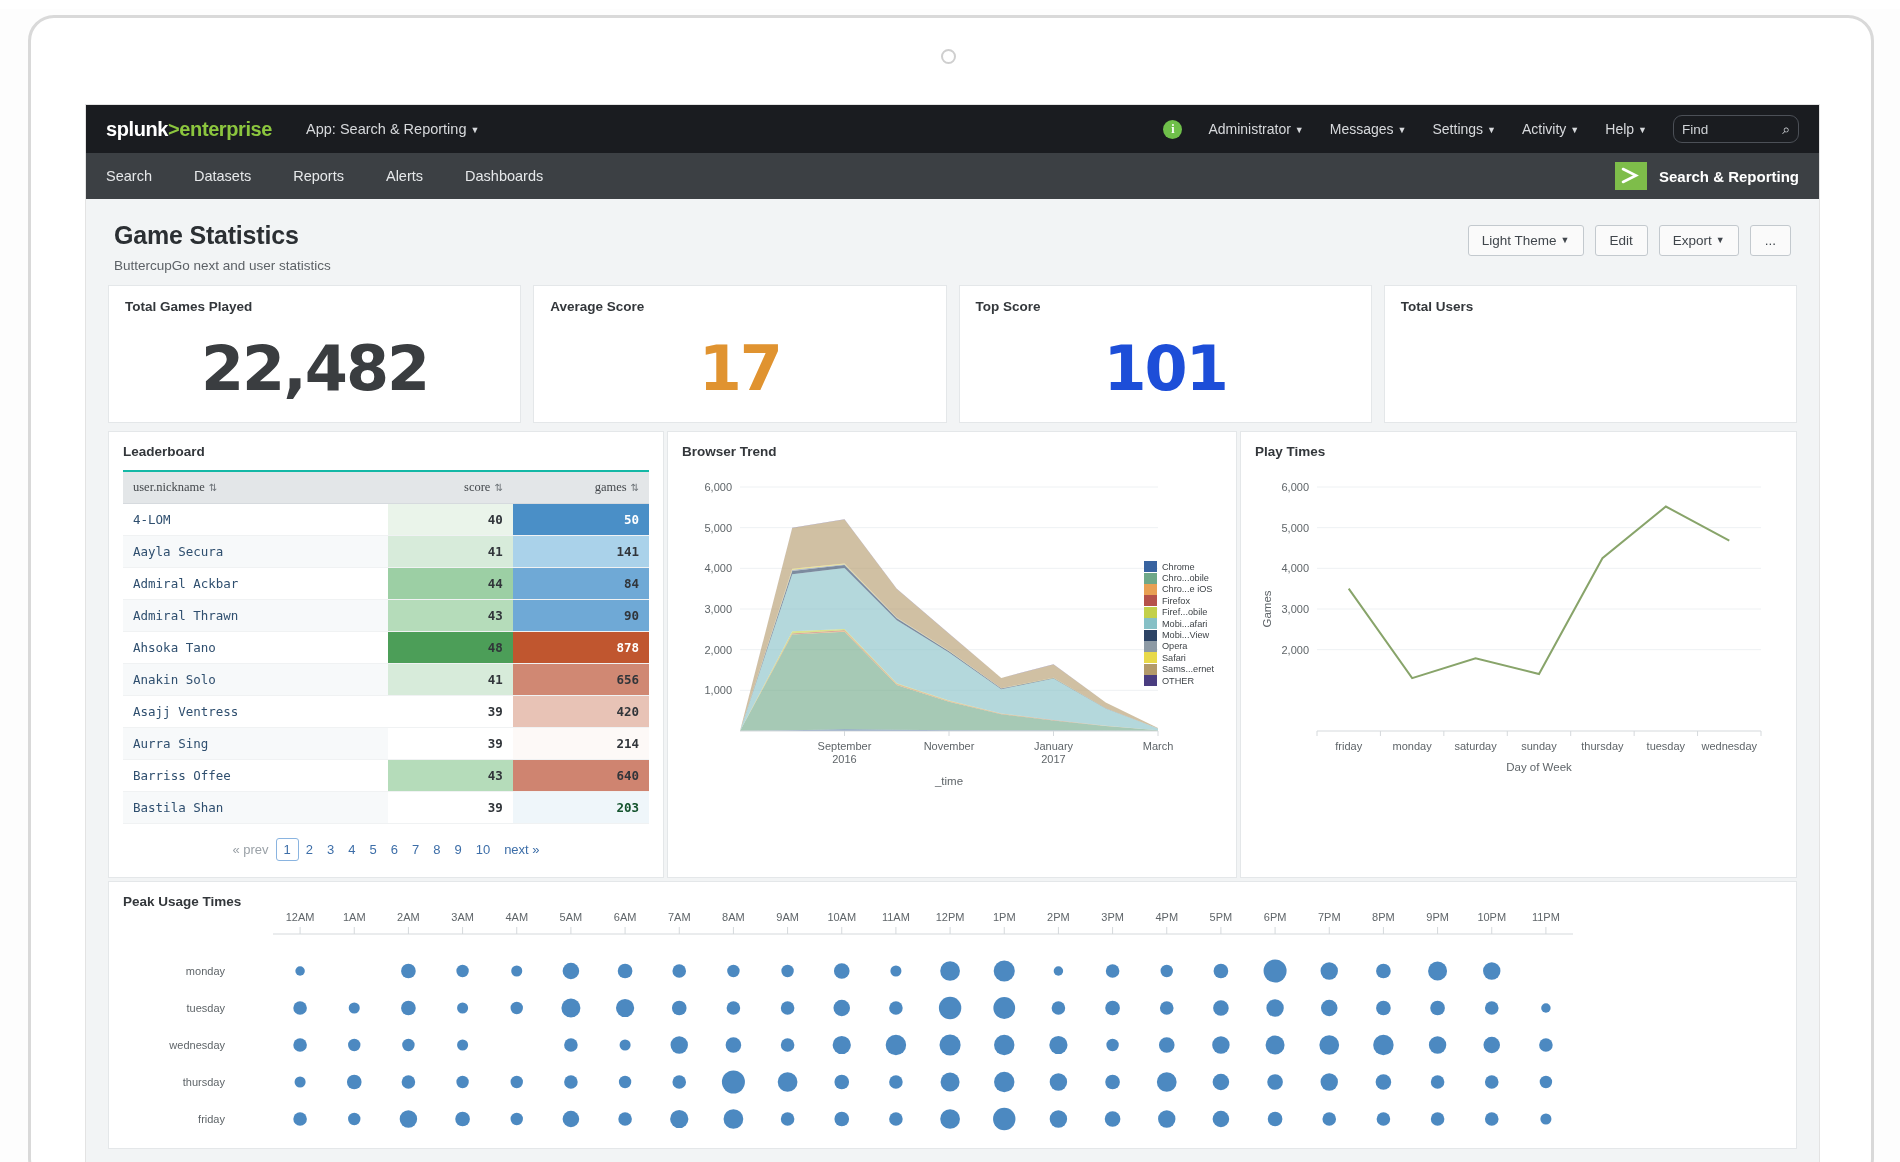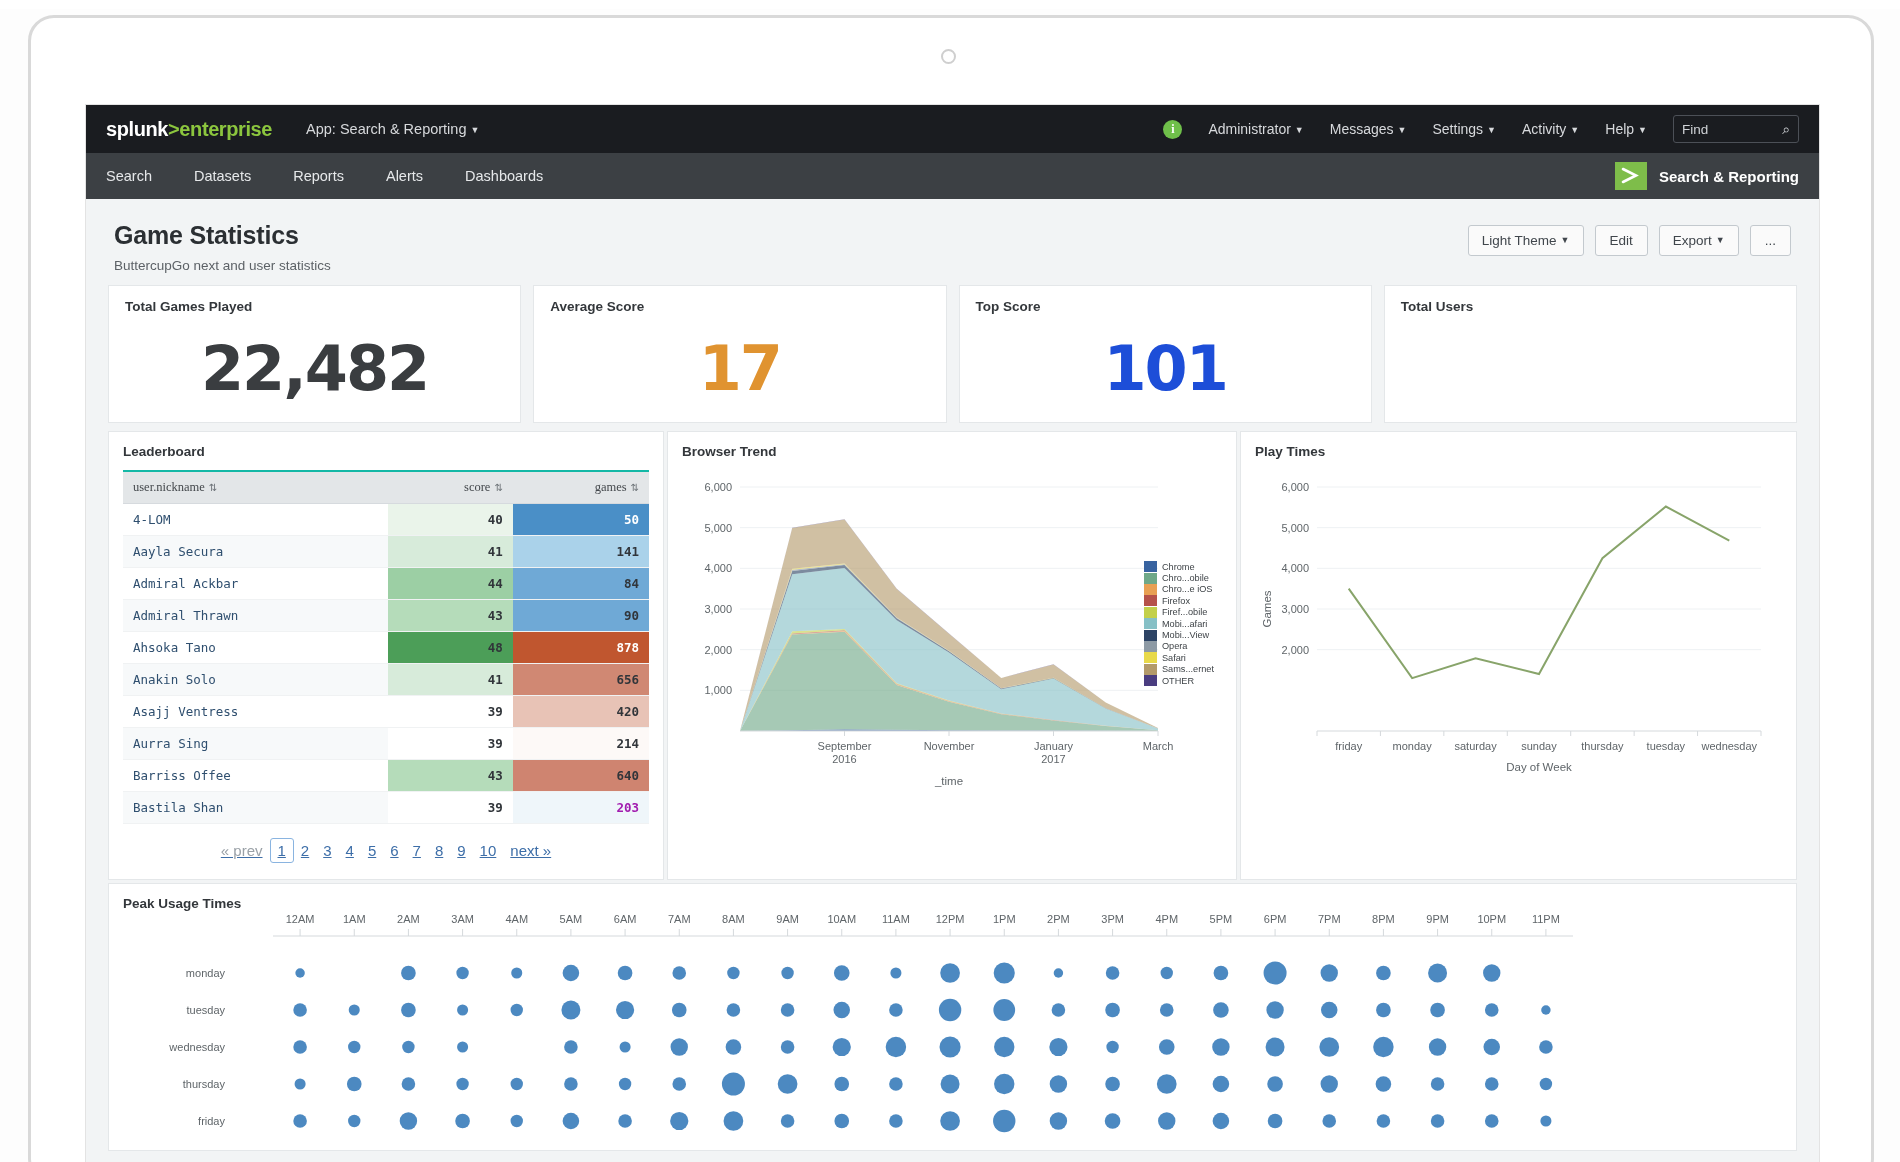--- a/index.html
+++ b/index.html
@@ -43,21 +43,21 @@
   .topbar-right {
     margin-left: auto; display: flex; align-items: center; gap: 26px;
   }
   .nav-item { color: #d7d9dc; font-size: 14px; white-space: nowrap; }
   .msg-dot {
     width: 19px; height: 19px; border-radius: 50%; background: #6fbf4a;
     display: inline-flex; align-items: center; justify-content: center;
     color: #fff; font-size: 12px; font-weight: 700; font-family: "Liberation Serif", serif;
   }
   .find-box {
-    width: 126px; height: 28px; border: 1px solid #4c5057; border-radius: 3px;
+    width: 126px; height: 28px; border: 1px solid #4c5057; border-radius: 9px;
     display: flex; align-items: center; padding: 0 8px; background: #1a1c20;
   }
   .find-box input {
     background: transparent; border: 0; outline: 0; color: #d7d9dc;
     font-size: 13.5px; width: 90px; font-family: "Liberation Sans", sans-serif;
   }
   .find-box input::placeholder { color: #cfd2d6; }
   .search-ico { margin-left: auto; color: #cfd2d6; font-size: 14px; }
   
   .subnav {
@@ -122,21 +122,21 @@
   table.lb th.num { text-align: right; }
   table.lb td {
     font-size: 12.5px; color: #2f4f6f; padding: 8px 10px;
     font-family: "DejaVu Sans Mono", monospace; border-bottom: 1px solid #f0f2f3;
   }
   table.lb td.num { text-align: right; color: #31353a; font-weight: 700; }
   table.lb tr:nth-child(even) td.nick { background: #f7f9fa; }
   .sort-ico { font-size: 10px; color: #6b7176; margin-left: 4px; }
   .pager {
     display: flex; justify-content: center; align-items: center; gap: 0;
-    padding: 14px 0 4px 0; font-size: 15px; color: #3d6ea8; text-decoration: underline;
+    padding: 14px 0 4px 0; font-size: 13px; color: #3d6ea8;
   }
   .pager .pg { padding: 3px 7px; }
   .pager .pg.cur {
     border: 1px solid #8ab4e0; border-radius: 3px; color: #3d6ea8; background: #fff;
   }
   .pager .dim { color: #9aa1a7; }
   
   .chart-wrap { position: relative; margin-top: 10px; }
   .axis-lbl { font-size: 11px; fill: #5f6569; font-family: "Liberation Sans", sans-serif; }
   .axis-title { font-size: 11.5px; fill: #5f6569; font-family: "Liberation Sans", sans-serif; }
@@ -301,21 +301,21 @@
                 <td class="num" style="background: rgb(253, 249, 247); color: rgb(49, 53, 58);">214</td>
               </tr>
               <tr>
                 <td class="nick">Barriss Offee</td>
                 <td class="num" style="background: rgb(181, 220, 186);">43</td>
                 <td class="num" style="background: rgb(207, 132, 112); color: rgb(49, 53, 58);">640</td>
               </tr>
               <tr>
                 <td class="nick">Bastila Shan</td>
                 <td class="num" style="background: rgb(255, 255, 255);">39</td>
-                <td class="num" style="background: rgb(239, 246, 250); color: #a21caf;">203</td>
+                <td class="num" style="background: rgb(239, 246, 250); color: #14532d;">203</td>
               </tr>
             </tbody>
         </table>
         <div class="pager" id="pager">
             <span class="pg dim">« prev</span>
             <span class="pg cur">1</span>
             <span class="pg">2</span>
             <span class="pg">3</span>
             <span class="pg">4</span>
             <span class="pg">5</span>

